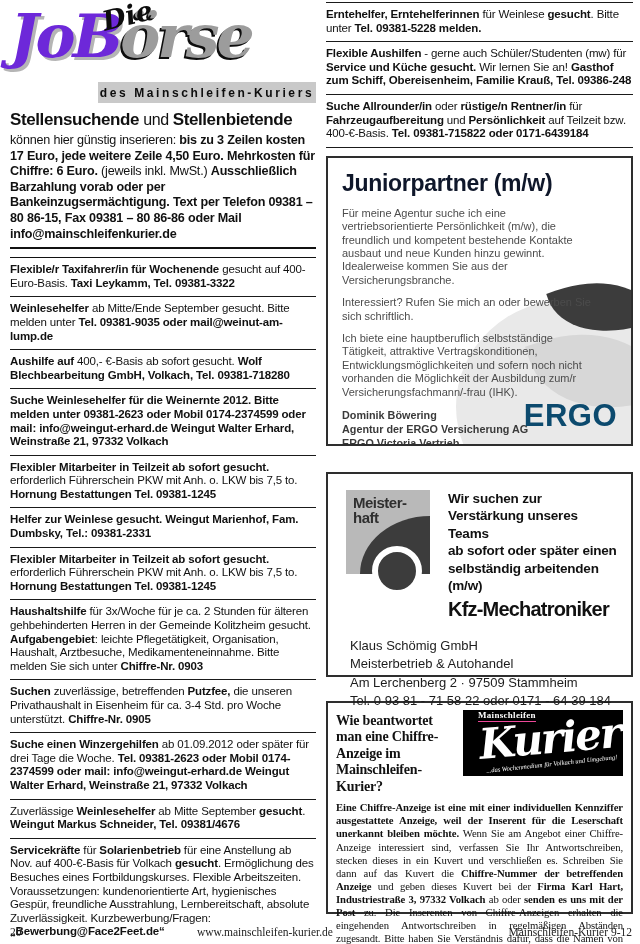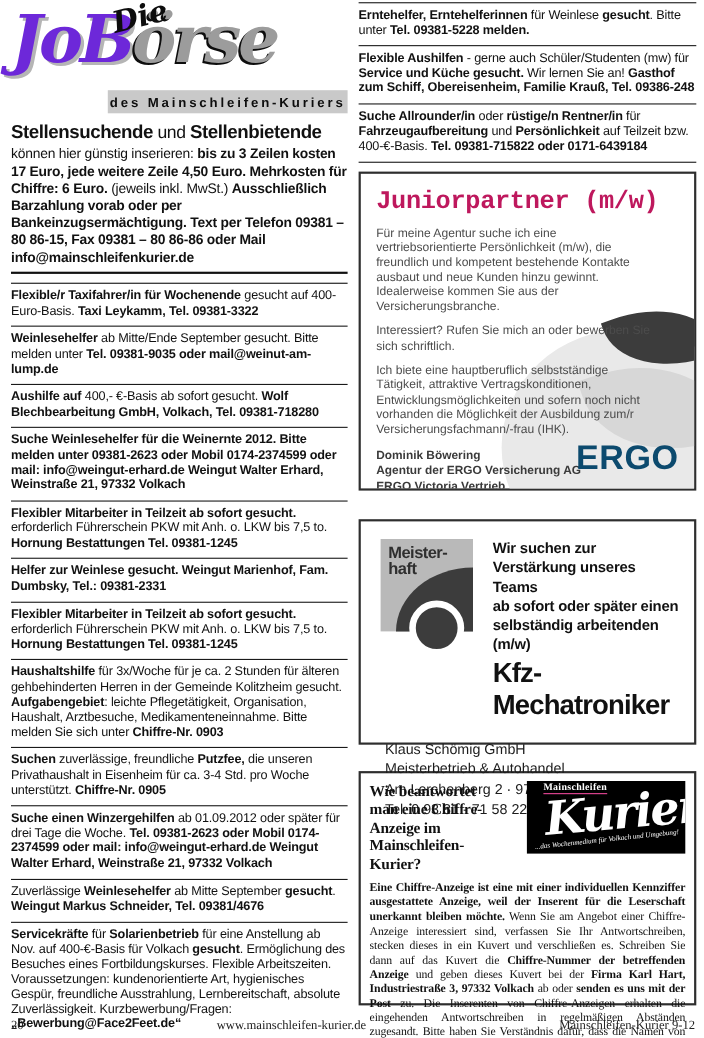--- a/index.html
+++ b/index.html
@@ -36,46 +36,46 @@
   
   .ergo-box{position:relative;margin-top:8px;height:290px;border:2px solid #2e2e2e;
             box-sizing:border-box;padding:10px 14px;overflow:hidden;}
   .ergo-swoosh-light{position:absolute;right:-55px;bottom:-70px;width:230px;height:215px;
                      border-radius:50%;background:#e9e9e9;}
   .ergo-swoosh-mid{position:absolute;right:-25px;bottom:28px;width:120px;height:90px;
                    background:#d7d7d7;border-radius:0 85% 0 85%;transform:rotate(-18deg);}
   .ergo-swoosh-dark{position:absolute;right:-18px;top:118px;width:95px;height:62px;
                     background:#3c3c3c;border-radius:0 90% 0 90%;transform:rotate(-20deg);}
   .ergo-content{position:relative;z-index:2;}
-  .ergo-title{font-family:Liberation Mono, monospace;font-weight:bold;font-size:23px;
-              color:#be185d;margin:2px 0 10px;letter-spacing:-0.3px;}
+  .ergo-title{font-family:Liberation Sans, sans-serif;font-weight:bold;font-size:23px;
+              color:#0f172a;margin:2px 0 10px;letter-spacing:-0.3px;}
   .ergo-p{font-size:11px;line-height:13.4px;color:#4c4c4c;margin:0 0 9px;width:255px;}
   .ergo-contact{font-size:10.8px;line-height:14px;font-weight:bold;color:#3a3a3a;margin-top:2px;}
   .ergo-logo{position:absolute;right:14px;bottom:10px;z-index:3;font-size:31px;font-weight:bold;
              color:#0c4a6e;letter-spacing:0.5px;font-family:"Liberation Sans",sans-serif;}
 
   
   .meister-box{margin-top:26px;height:205px;border:2px solid #2e2e2e;box-sizing:border-box;
                padding:16px 14px 10px 18px;}
   .meister-row{display:flex;gap:18px;}
   .meister-logo{position:relative;width:84px;height:84px;background:#b9b9b9;flex:none;}
   .m-text{position:absolute;top:5px;left:7px;font-weight:bold;font-size:15px;line-height:15px;
           color:#2f2f2f;letter-spacing:-0.5px;z-index:2;}
   .m-arc{position:absolute;right:0;bottom:0;width:70px;height:58px;background:#3c3c3c;
          border-top-left-radius:100% 100%;}
   .m-wheel{position:absolute;left:26px;bottom:-22px;width:38px;height:38px;background:#3c3c3c;
            border:6px solid #fff;border-radius:50%;}
   .meister-pitch{font-weight:bold;font-size:13.5px;line-height:17.5px;letter-spacing:-0.2px;}
-  .meister-job{font-size:25px;font-weight:bold;letter-spacing:-0.8px;margin-top:3px;}
+  .meister-job{font-size:20px;font-weight:bold;letter-spacing:-0.8px;margin-top:3px;}
   .meister-company{margin-top:16px;font-size:13px;line-height:18.5px;color:#1c1c1c;padding-left:4px;}
 
   
   .chiffre-box{margin-top:24px;height:213px;border:2px solid #2e2e2e;box-sizing:border-box;
                padding:7px 8px;font-family:"Liberation Serif",serif;}
-  .chiffre-head{display:flex;gap:25px;}
+  .chiffre-head{display:flex;gap:9px;}
   .chiffre-q{flex:none;width:118px;font-weight:bold;font-size:14px;line-height:16.5px;
              letter-spacing:-0.2px;padding-top:3px;}
   .kurier-logo{position:relative;flex:1;height:66px;background:#000;color:#fff;overflow:hidden;}
   .kurier-small{position:absolute;left:15px;top:0;font-size:9px;font-weight:bold;
                 border-bottom:1px solid #ec4899;padding-bottom:1px;letter-spacing:0.3px;}
   .kurier-main{position:absolute;left:16px;top:8px;font-family:"DejaVu Serif",serif;
                font-style:italic;font-weight:bold;font-size:42px;transform:rotate(-5deg);
                letter-spacing:-2px;line-height:1;}
   .kurier-tag{position:absolute;right:5px;bottom:9px;font-size:6.5px;font-style:italic;
               transform:rotate(-6deg);}
@@ -110,21 +110,21 @@
 
     <div class="ads ads-left">
         <div class="ad"><span class="b">Flexible/r Taxifahrer/in für Wochenende</span><span> gesucht auf 400-Euro-Basis. </span><span class="b">Taxi Leykamm, Tel. 09381-3322</span></div>
         <div class="ad"><span class="b">Weinlesehelfer</span><span>  ab Mitte/Ende September gesucht. Bitte melden unter </span><span class="b">Tel. 09381-9035 oder mail@weinut-am-lump.de</span></div>
         <div class="ad"><span class="b">Aushilfe auf</span><span>  400,- €-Basis ab sofort gesucht. </span><span class="b">Wolf Blechbearbeitung GmbH, Volkach, Tel. 09381-718280</span></div>
         <div class="ad"><span class="b">Suche Weinlesehelfer für die Weinernte 2012. Bitte melden unter 09381-2623 oder Mobil 0174-2374599 oder mail: info@weingut-erhard.de Weingut Walter Erhard, Weinstraße 21, 97332 Volkach</span></div>
         <div class="ad"><span class="b">Flexibler Mitarbeiter in Teilzeit ab sofort gesucht.</span><span> erforderlich Führerschein PKW mit Anh. o. LKW bis 7,5 to. </span><span class="b">Hornung Bestattungen Tel. 09381-1245</span></div>
         <div class="ad"><span class="b">Helfer zur Weinlese gesucht. Weingut Marienhof, Fam. Dumbsky, Tel.: 09381-2331</span></div>
         <div class="ad"><span class="b">Flexibler Mitarbeiter in Teilzeit ab sofort gesucht.</span><span> erforderlich Führerschein PKW mit Anh. o. LKW bis 7,5 to. </span><span class="b">Hornung Bestattungen Tel. 09381-1245</span></div>
         <div class="ad"><span class="b">Haushaltshilfe</span><span> für 3x/Woche für je ca. 2 Stunden für älteren gehbehinderten Herren in der Gemeinde Kolitzheim gesucht. </span><span class="b">Aufgabengebiet</span><span>: leichte Pflegetätigkeit, Organisation, Haushalt, Arztbesuche, Medikamenteneinnahme. Bitte melden Sie sich unter </span><span class="b">Chiffre-Nr. 0903</span></div>
-        <div class="ad"><span class="b">Suchen</span><span> zuverlässige, freundliche </span><span class="b">Putzfee,</span><span> die unseren Privathaushalt in Eisenheim für ca. 3-4 Std. pro Woche unterstützt.  </span><span class="b">Chiffre-Nr. 0905</span></div>
+        <div class="ad"><span class="b">Suchen</span><span> zuverlässige, betreffenden </span><span class="b">Putzfee,</span><span> die unseren Privathaushalt in Eisenheim für ca. 3-4 Std. pro Woche unterstützt.  </span><span class="b">Chiffre-Nr. 0905</span></div>
         <div class="ad"><span class="b">Suche einen Winzergehilfen</span><span> ab 01.09.2012 oder später für drei Tage die Woche. </span><span class="b">Tel. 09381-2623 oder Mobil 0174-2374599 oder mail: info@weingut-erhard.de Weingut Walter Erhard, Weinstraße 21, 97332 Volkach</span></div>
         <div class="ad"><span>Zuverlässige </span><span class="b">Weinlesehelfer</span><span> ab Mitte September </span><span class="b">gesucht</span><span>. </span><span class="b">Weingut Markus Schneider, Tel. 09381/4676</span></div>
         <div class="ad"><span class="b">Servicekräfte</span><span> für </span><span class="b">Solarienbetrieb</span><span> für eine Anstellung ab Nov. auf 400-€-Basis für Volkach </span><span class="b">gesucht</span><span>. Ermöglichung des Besuches eines Fortbildungskurses. Flexible Arbeitszeiten. Voraussetzungen: kundenorientierte Art, hygienisches Gespür, freundliche Ausstrahlung, Lernbereitschaft, absolute Zuverlässigkeit. Kurzbewerbung/Fragen: </span><span class="b">„Bewerbung@Face2Feet.de“</span></div>
       </div>
   </div>
 
   <div class="col-right">
 
     <div class="ads ads-right">
         <div class="ad"><span class="b">Erntehelfer,  Erntehelferinnen</span><span> für Weinlese </span><span class="b">gesucht</span><span>. Bitte unter </span><span class="b">Tel. 09381-5228 melden.</span></div>

